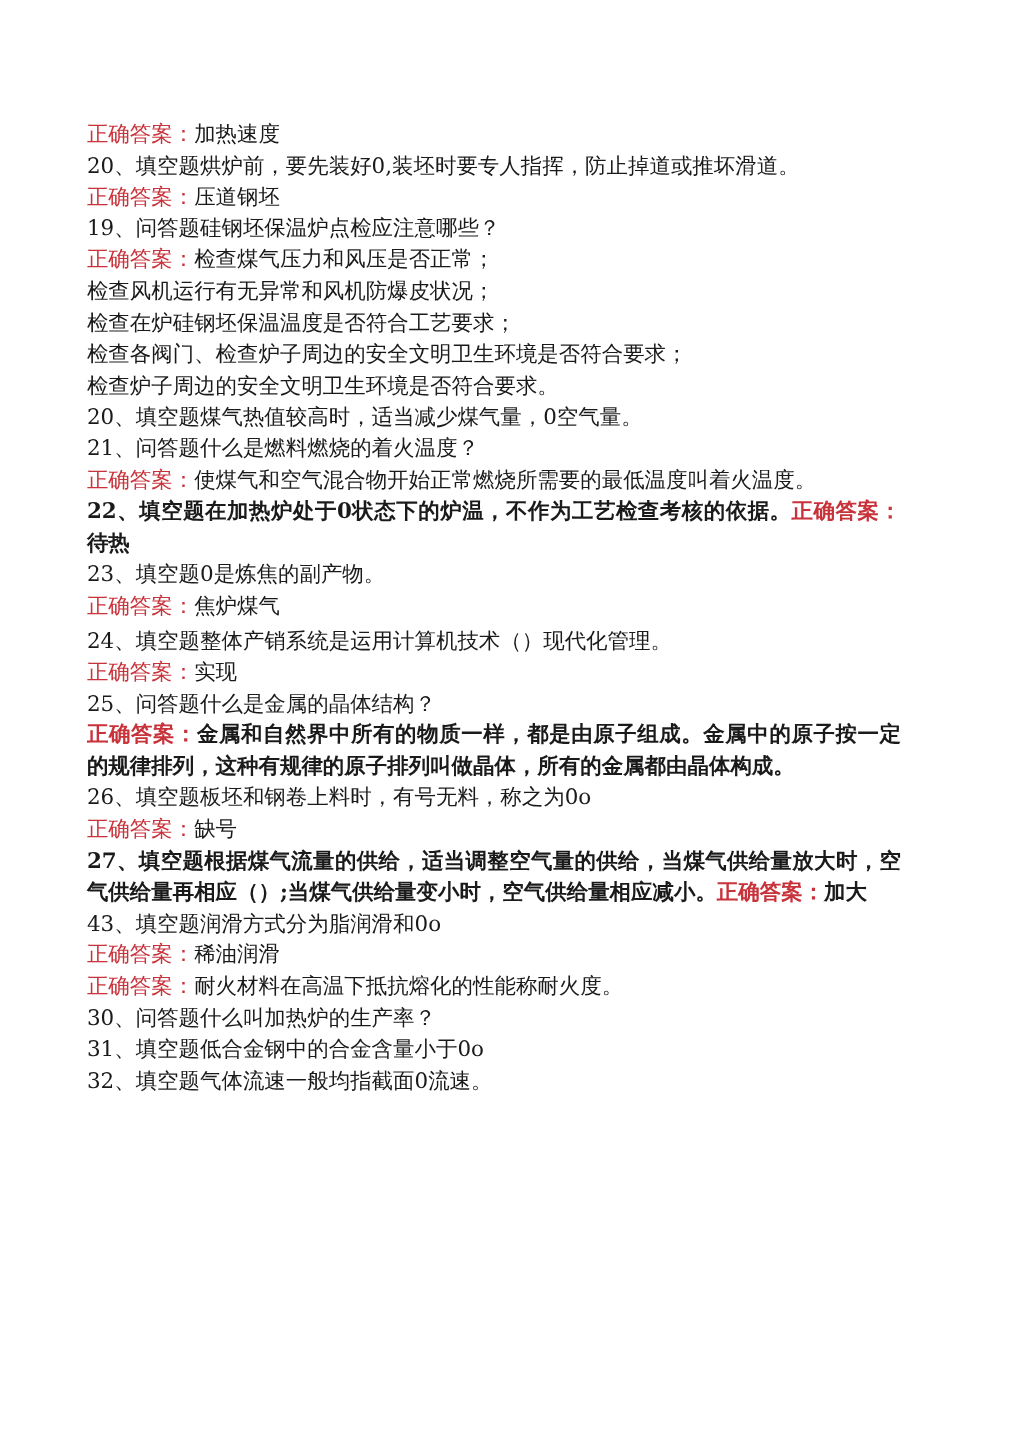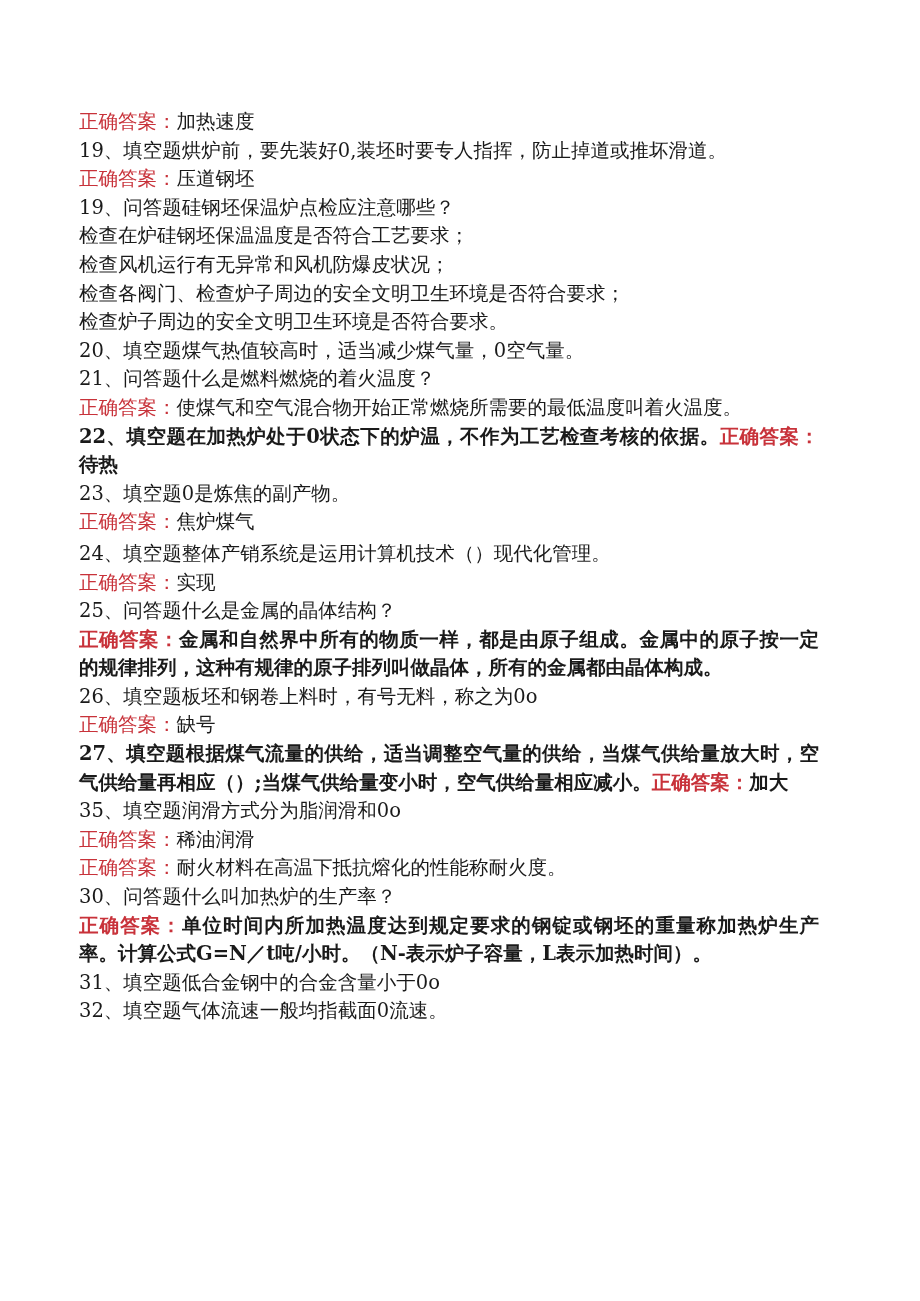--- a/index.html
+++ b/index.html
@@ -19,26 +19,27 @@
     .ans-label { color: #c8323a; }
     .gap { height: 3px; }
   </style>
 </head>
 <body>
 
 <div class="page">
 
   <div class="line"><span class="ans-label">正确答案：</span><span>加热速度</span></div>
 
-  <div class="line">19、填空题烘炉前，要先装好0,装坯时要专人指挥，防止掉道或推坏滑道。</div>
+  <div class="line">20、填空题烘炉前，要先装好0,装坯时要专人指挥，防止掉道或推坏滑道。</div>
   <div class="line"><span class="ans-label">正确答案：</span><span>压道钢坯</span></div>
 
   <div class="line">19、问答题硅钢坯保温炉点检应注意哪些？</div>
+  <div class="line"><span class="ans-label">正确答案：</span><span>检查煤气压力和风压是否正常；</span></div>
+  <div class="line">检查风机运行有无异常和风机防爆皮状况；</div>
   <div class="line">检查在炉硅钢坯保温温度是否符合工艺要求；</div>
-  <div class="line">检查风机运行有无异常和风机防爆皮状况；</div>
   <div class="line">检查各阀门、检查炉子周边的安全文明卫生环境是否符合要求；</div>
   <div class="line">检查炉子周边的安全文明卫生环境是否符合要求。</div>
 
   <div class="line">20、填空题煤气热值较高时，适当减少煤气量，0空气量。</div>
 
   <div class="line">21、问答题什么是燃料燃烧的着火温度？</div>
   <div class="line"><span class="ans-label">正确答案：</span><span>使煤气和空气混合物开始正常燃烧所需要的最低温度叫着火温度。</span></div>
 
   <div class="wrap"><span>22、填空题在加热炉处于0状态下的炉温，不作为工艺检查考核的依据。</span><span class="ans-label">正确答案：</span><span>待热</span></div>
 
@@ -50,25 +51,24 @@
   <div class="line"><span class="ans-label">正确答案：</span><span>实现</span></div>
 
   <div class="line">25、问答题什么是金属的晶体结构？</div>
   <div class="wrap"><span class="ans-label">正确答案：</span><span>金属和自然界中所有的物质一样，都是由原子组成。金属中的原子按一定的规律排列，这种有规律的原子排列叫做晶体，所有的金属都由晶体构成。</span></div>
 
   <div class="line">26、填空题板坯和钢卷上料时，有号无料，称之为0o</div>
   <div class="line"><span class="ans-label">正确答案：</span><span>缺号</span></div>
 
   <div class="wrap"><span>27、填空题根据煤气流量的供给，适当调整空气量的供给，当煤气供给量放大时，空气供给量再相应（）;当煤气供给量变小时，空气供给量相应减小。</span><span class="ans-label">正确答案：</span><span>加大</span></div>
 
-  <div class="line">35、填空题润滑方式分为脂润滑和0o</div>
+  <div class="line">43、填空题润滑方式分为脂润滑和0o</div>
   <div class="line"><span class="ans-label">正确答案：</span><span>稀油润滑</span></div>
 
   <div class="line"><span class="ans-label">正确答案：</span><span>耐火材料在高温下抵抗熔化的性能称耐火度。</span></div>
 
   <div class="line">30、问答题什么叫加热炉的生产率？</div>
-  <div class="wrap"><span class="ans-label">正确答案：</span><span>单位时间内所加热温度达到规定要求的钢锭或钢坯的重量称加热炉生产率。计算公式G=N／t吨/小时。（N-表示炉子容量，L表示加热时间）。</span></div>
 
   <div class="line">31、填空题低合金钢中的合金含量小于0o</div>
 
   <div class="line">32、填空题气体流速一般均指截面0流速。</div>
 
 </div>
 
 </body></html>

